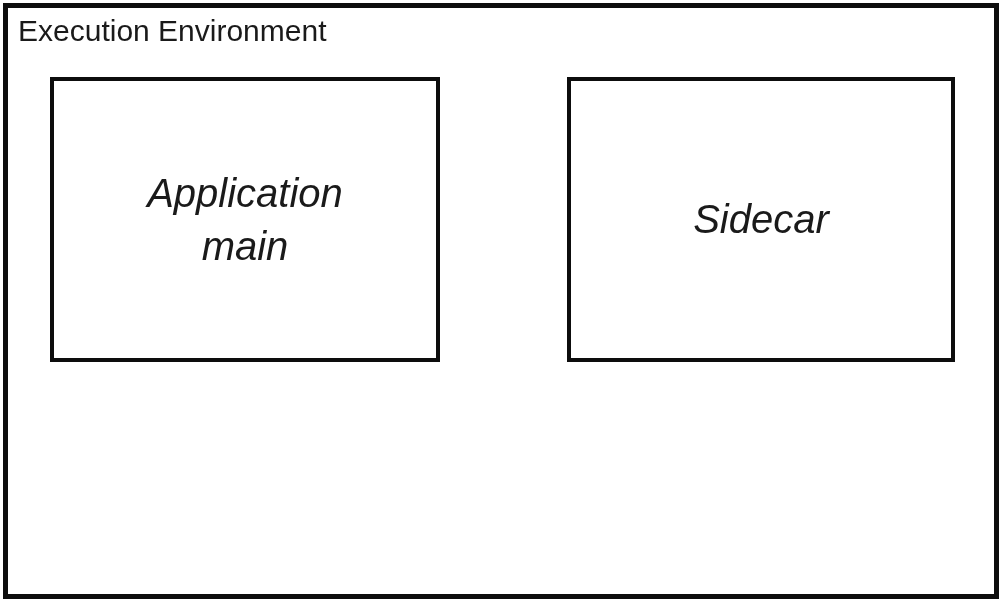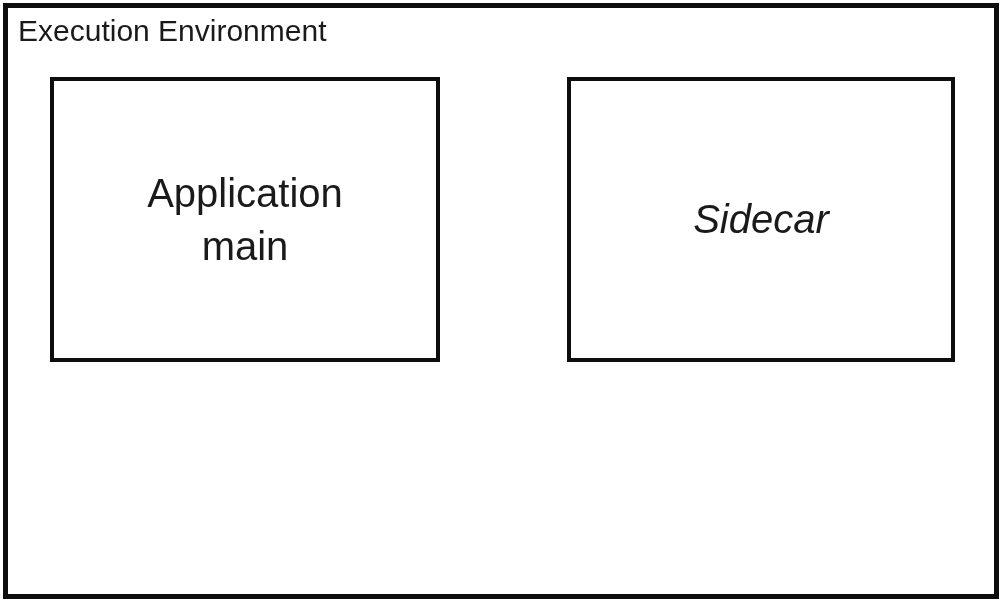--- a/index.html
+++ b/index.html
@@ -40,20 +40,21 @@
     height: 285px;
     border: 4px solid #0d0d0d;
     background: #ffffff;
     display: flex;
     align-items: center;
     justify-content: center;
   }
   .node-app {
     left: 42px;
     width: 390px;
+    font-style: italic;
   }
   .node-sidecar {
     left: 559px;
     width: 388px;
     font-style: italic;
   }
   .node-label {
     font-size: 40px;
     line-height: 1.32;
     color: #1a1a1a;

